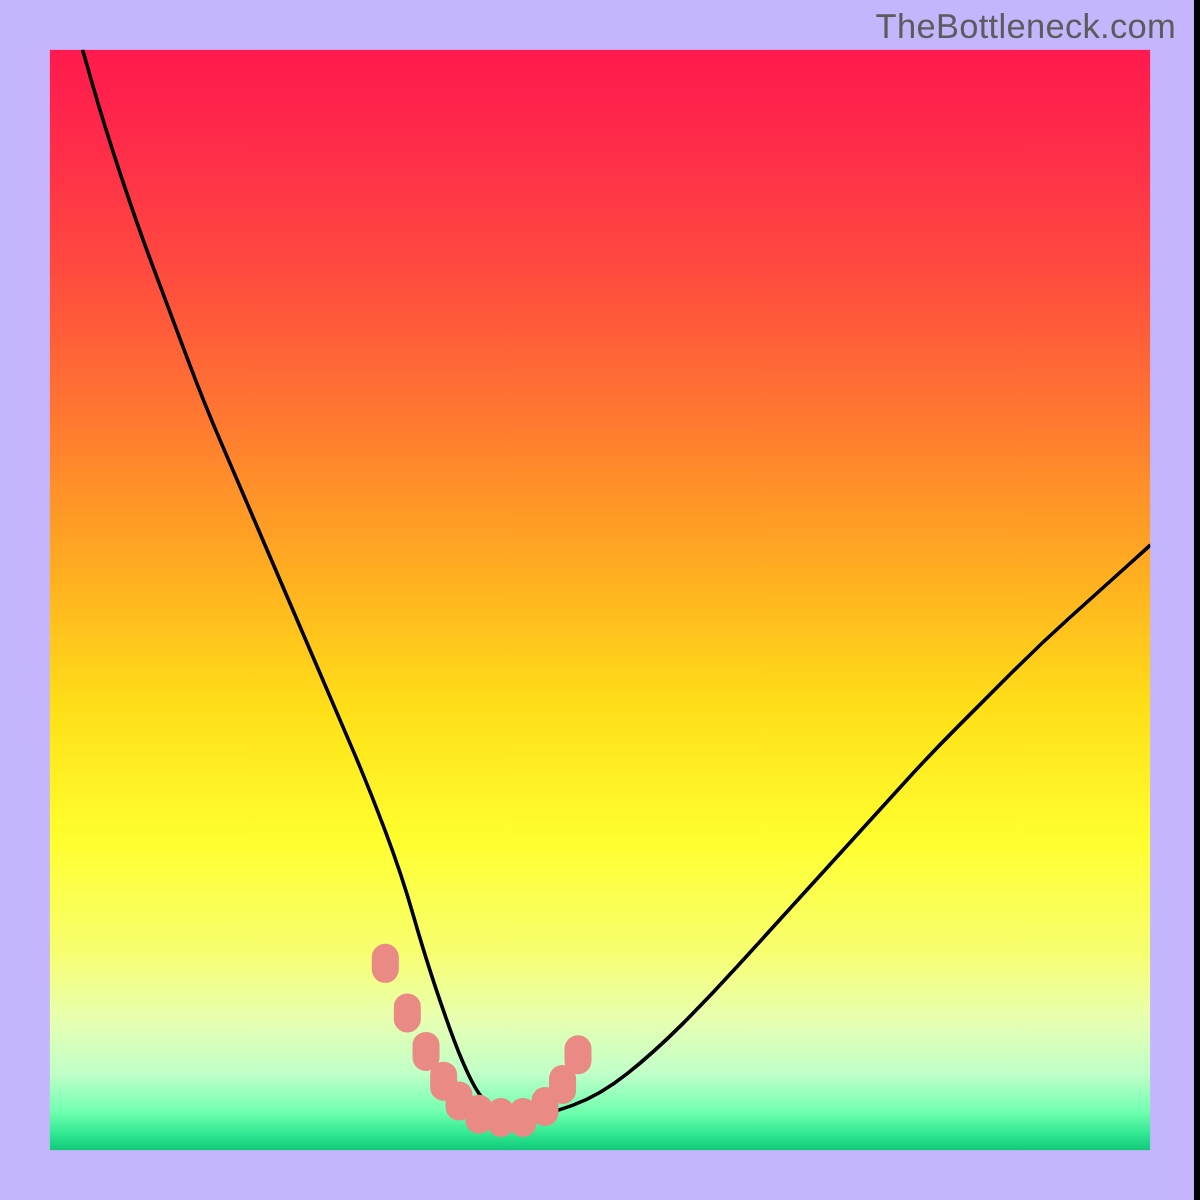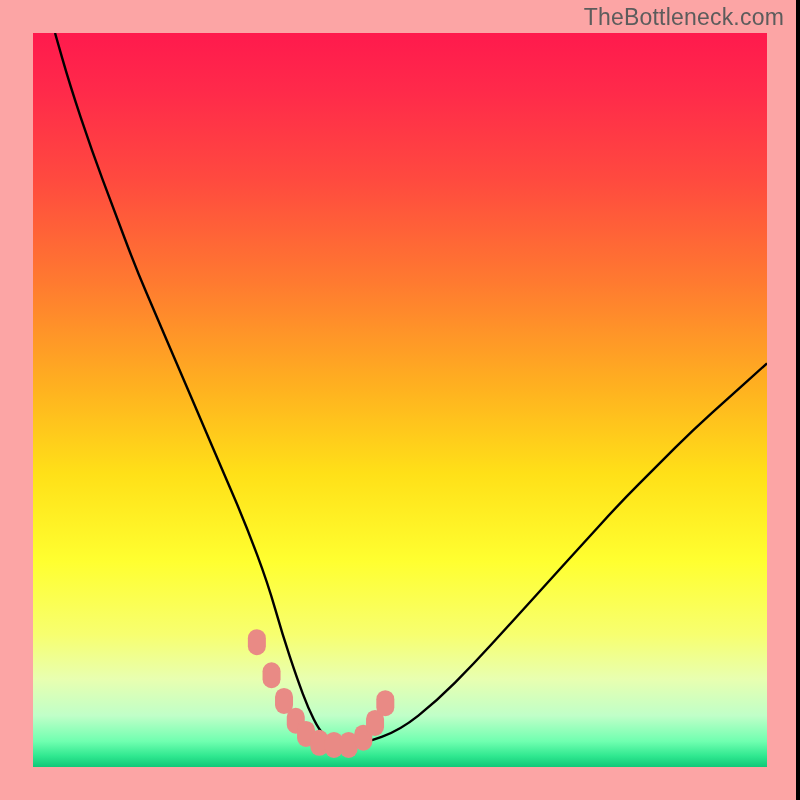--- a/index.html
+++ b/index.html
@@ -7,21 +7,21 @@
     padding: 0;
     width: 800px;
     height: 800px;
     background: #000000;
     overflow: hidden;
     font-family: Arial, Helvetica, sans-serif;
   }
   .frame {
     position: absolute;
     left: 0; top: 0; width: 796px; height: 800px;
-    background: #fca5a5;
+    background: #c4b5fd;
   }
   .watermark {
     position: absolute;
     top: 4px;
     right: 12px;
     color: #5c5c5c;
     font-size: 23px;
     font-weight: 500;
     letter-spacing: 0.2px;
     user-select: none;

